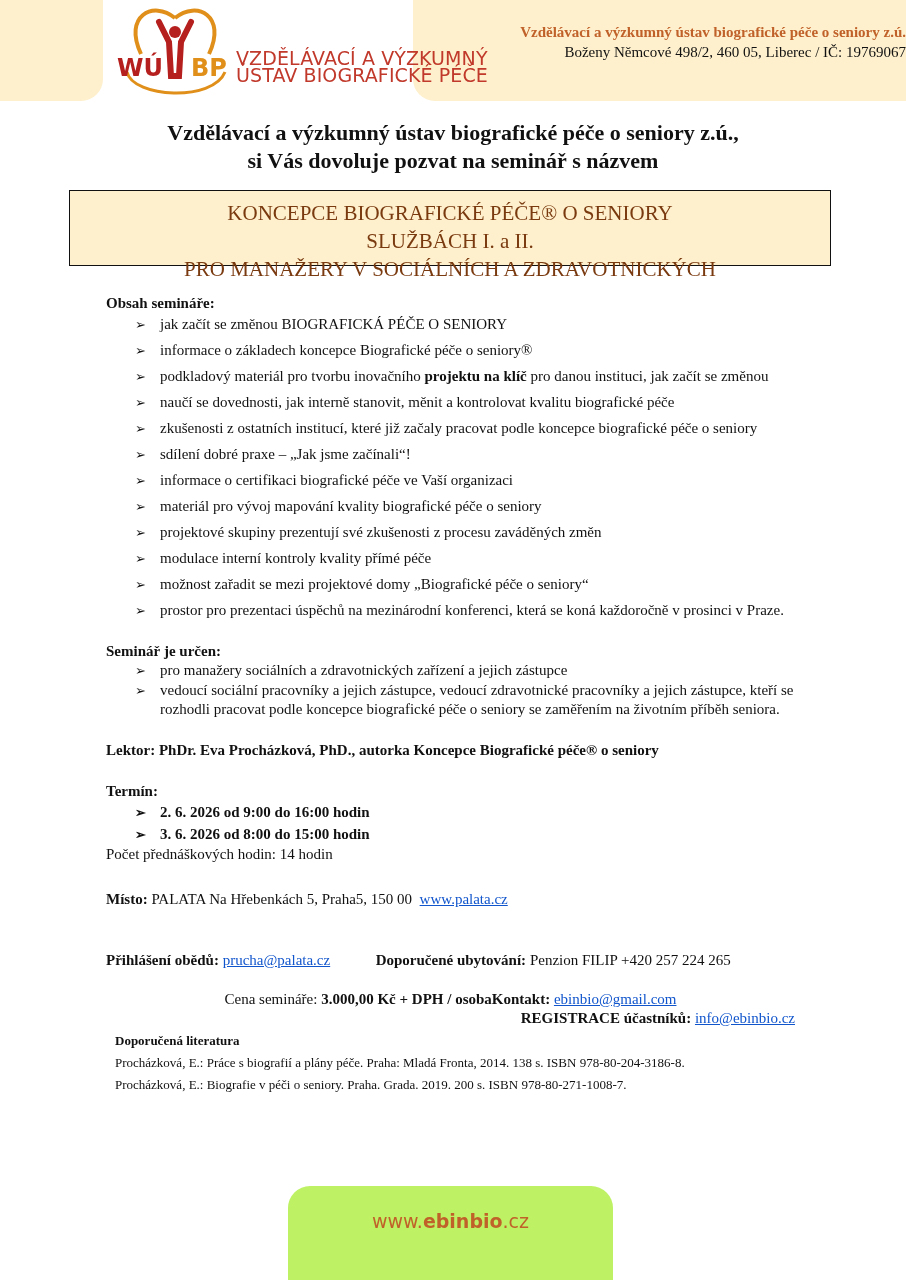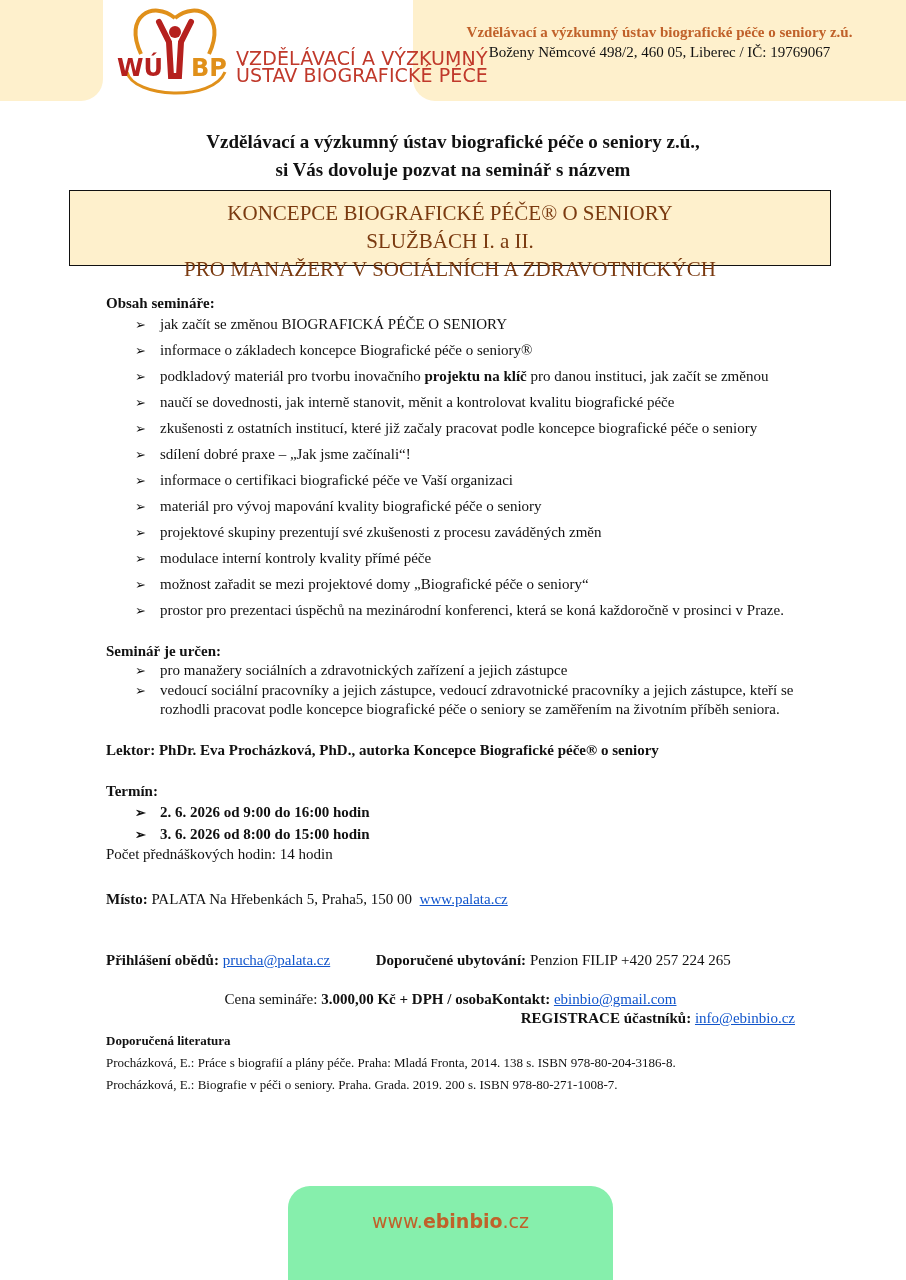--- a/index.html
+++ b/index.html
@@ -2,36 +2,36 @@
 <html><head>
 <meta charset="utf-8">
 <style>
   html, body { margin:0; padding:0; }
   body { width:906px; height:1280px; position:relative; background:#ffffff; overflow:hidden;
          font-family:"Liberation Serif", serif; color:#111; }
   .hdr-left { position:absolute; left:0; top:0; width:103px; height:101px; background:#fef0cc; border-bottom-right-radius:22px; }
   .hdr-right { position:absolute; left:413px; top:0; width:493px; height:101px; background:#fef0cc; border-bottom-left-radius:22px; }
   .logo { position:absolute; left:113px; top:6px; width:300px; height:92px; }
   .logo-text { position:absolute; left:236px; top:50px; font-family:"DejaVu Sans", sans-serif; font-size:19px; line-height:17px; color:#c0392b; letter-spacing:0.1px; }
-  .org-block { position:absolute; left:413px; top:22px; width:493px; text-align:center; font-size:15px; line-height:20px; }
+  .org-block { position:absolute; left:413px; top:22px; width:493px; text-align:right; font-size:15px; line-height:20px; }
   .org-name { color:#c0612a; font-weight:bold; }
   a, .link { color:#1155cc; text-decoration:underline; }
-  .intro { position:absolute; left:0; top:128px; width:906px; text-align:center; font-weight:bold; font-size:19px; line-height:28px; }
+  .intro { position:absolute; left:0; top:119px; width:906px; text-align:center; font-weight:bold; font-size:22px; line-height:28px; }
   .title-box { position:absolute; left:69px; top:190px; width:762px; height:76px; background:#fef0cc; border:1.5px solid #111; box-sizing:border-box;
                text-align:center; color:#7a3a10; font-weight:normal; font-size:21px; line-height:28px; padding-top:8px; }
   .content { position:absolute; left:106px; top:294px; width:700px; font-size:15px; line-height:19px; }
   .sec-head { font-weight:bold; }
   ul.arrow { list-style:none; margin:0; padding:0 0 0 29px; }
   ul.arrow li { position:relative; padding-left:25px; margin-bottom:7px; }
   ul.arrow.tight li { margin-bottom:1px; }
   ul.arrow li .bullet { position:absolute; left:0; top:0; font-size:13px; }
   .bold { font-weight:bold; }
   .row2 { display:flex; justify-content:center; }
   .lit { font-size:13px; line-height:22px; }
-  .footer { position:absolute; left:288px; top:1186px; width:325px; height:94px; background:#86efac; border-top-left-radius:22px; border-top-right-radius:22px;
+  .footer { position:absolute; left:288px; top:1186px; width:325px; height:94px; background:#bef264; border-top-left-radius:22px; border-top-right-radius:22px;
             text-align:center; font-family:"DejaVu Sans", sans-serif; color:#c0612a; font-size:19px; padding-top:24px; box-sizing:border-box; }
   .footer b { font-weight:bold; }
 </style>
 </head>
 <body>
 
 <div class="hdr-left"></div>
 <div class="hdr-right"></div>
 
 <div class="logo">
@@ -105,21 +105,21 @@
     <span style="display:inline-block;width:38px;"></span>
     <b>Doporučené ubytování:</b><span> Penzion FILIP +420 257 224 265</span>
   </div>
 
   <div class="row2" style="margin-top:20px;width:689px;">
     <div><span style="white-space:pre">Cena semináře: </span><b>3.000,00 Kč + DPH</b><b style="white-space:pre"> / osoba</b></div>
     <div><b>Kontakt:</b> <a>ebinbio@gmail.com</a></div>
   </div>
   <div style="text-align:right;width:689px;"><b>REGISTRACE účastníků:</b> <a>info@ebinbio.cz</a></div>
 
-  <div class="lit" style="margin-top:2px;">
+  <div class="lit" style="margin-top:2px;margin-left:9px;">
     <div class="bold">Doporučená literatura</div>
     <div>Procházková, E.: Práce s biografií a plány péče. Praha: Mladá Fronta, 2014. 138 s. ISBN 978-80-204-3186-8.</div>
     <div>Procházková, E.: Biografie v péči o seniory. Praha. Grada. 2019. 200 s. ISBN 978-80-271-1008-7.</div>
   </div>
 </div>
 
 <div class="footer">
   <span>www.</span><b>ebinbio</b><span>.cz</span>
 </div>
 

